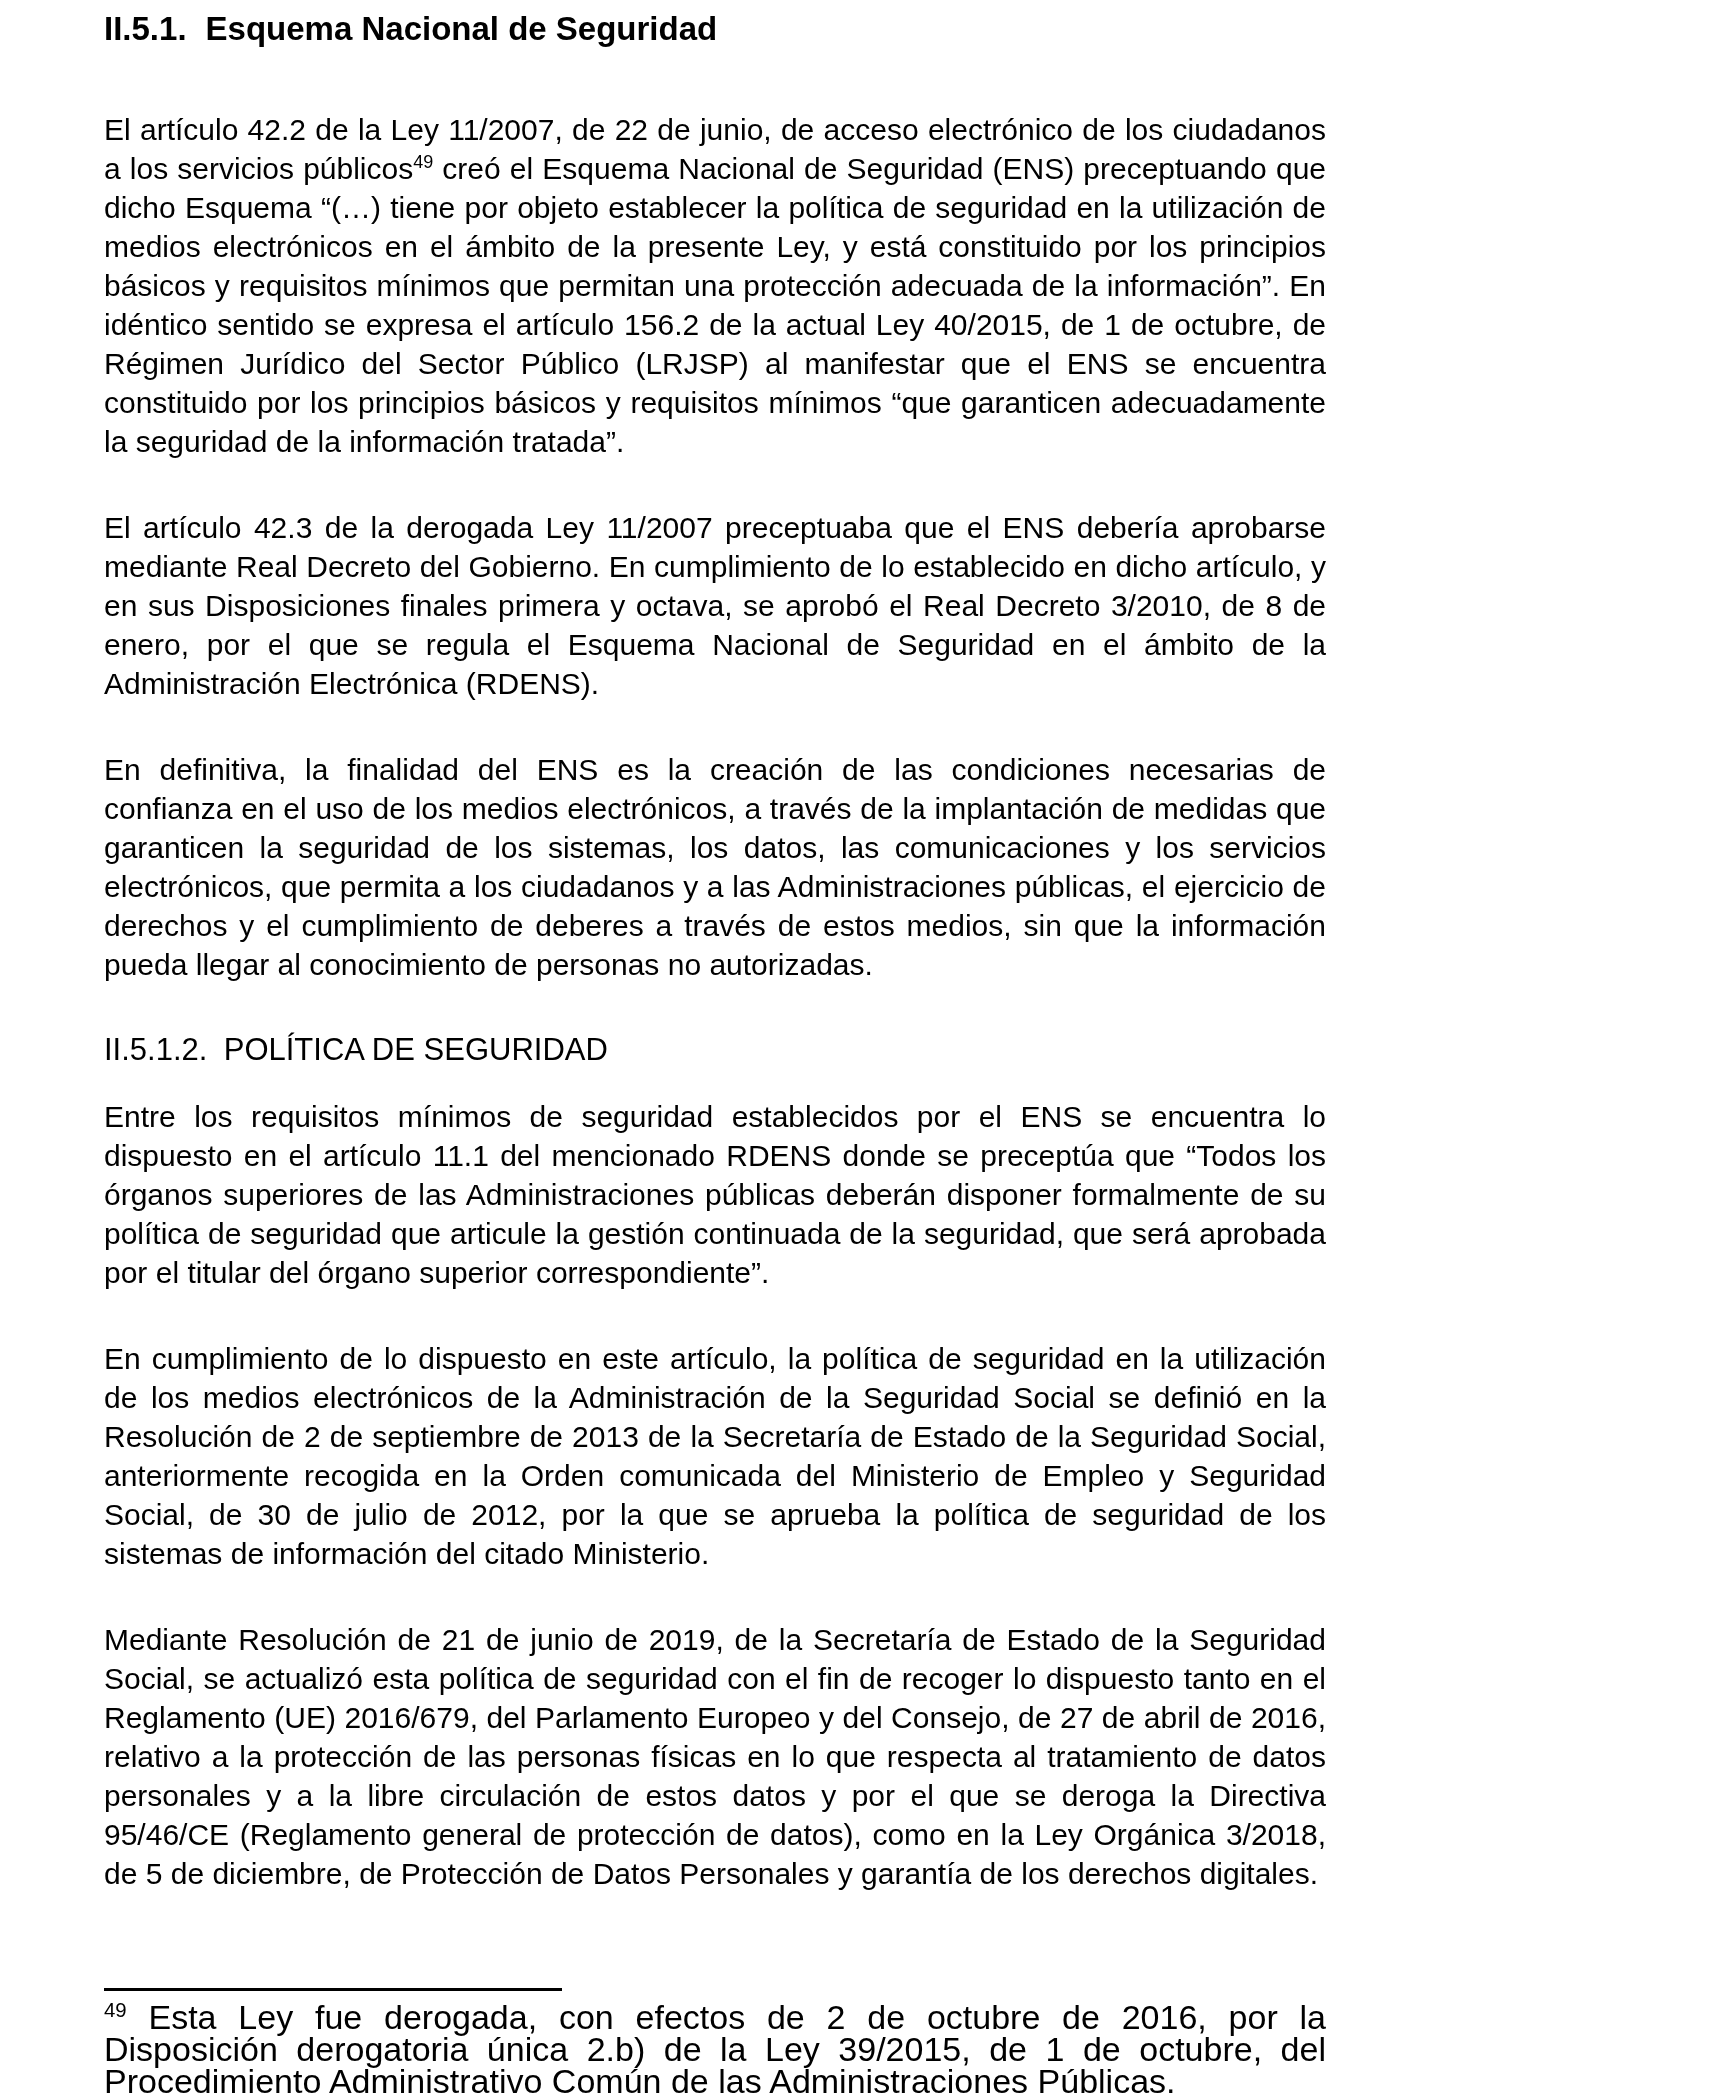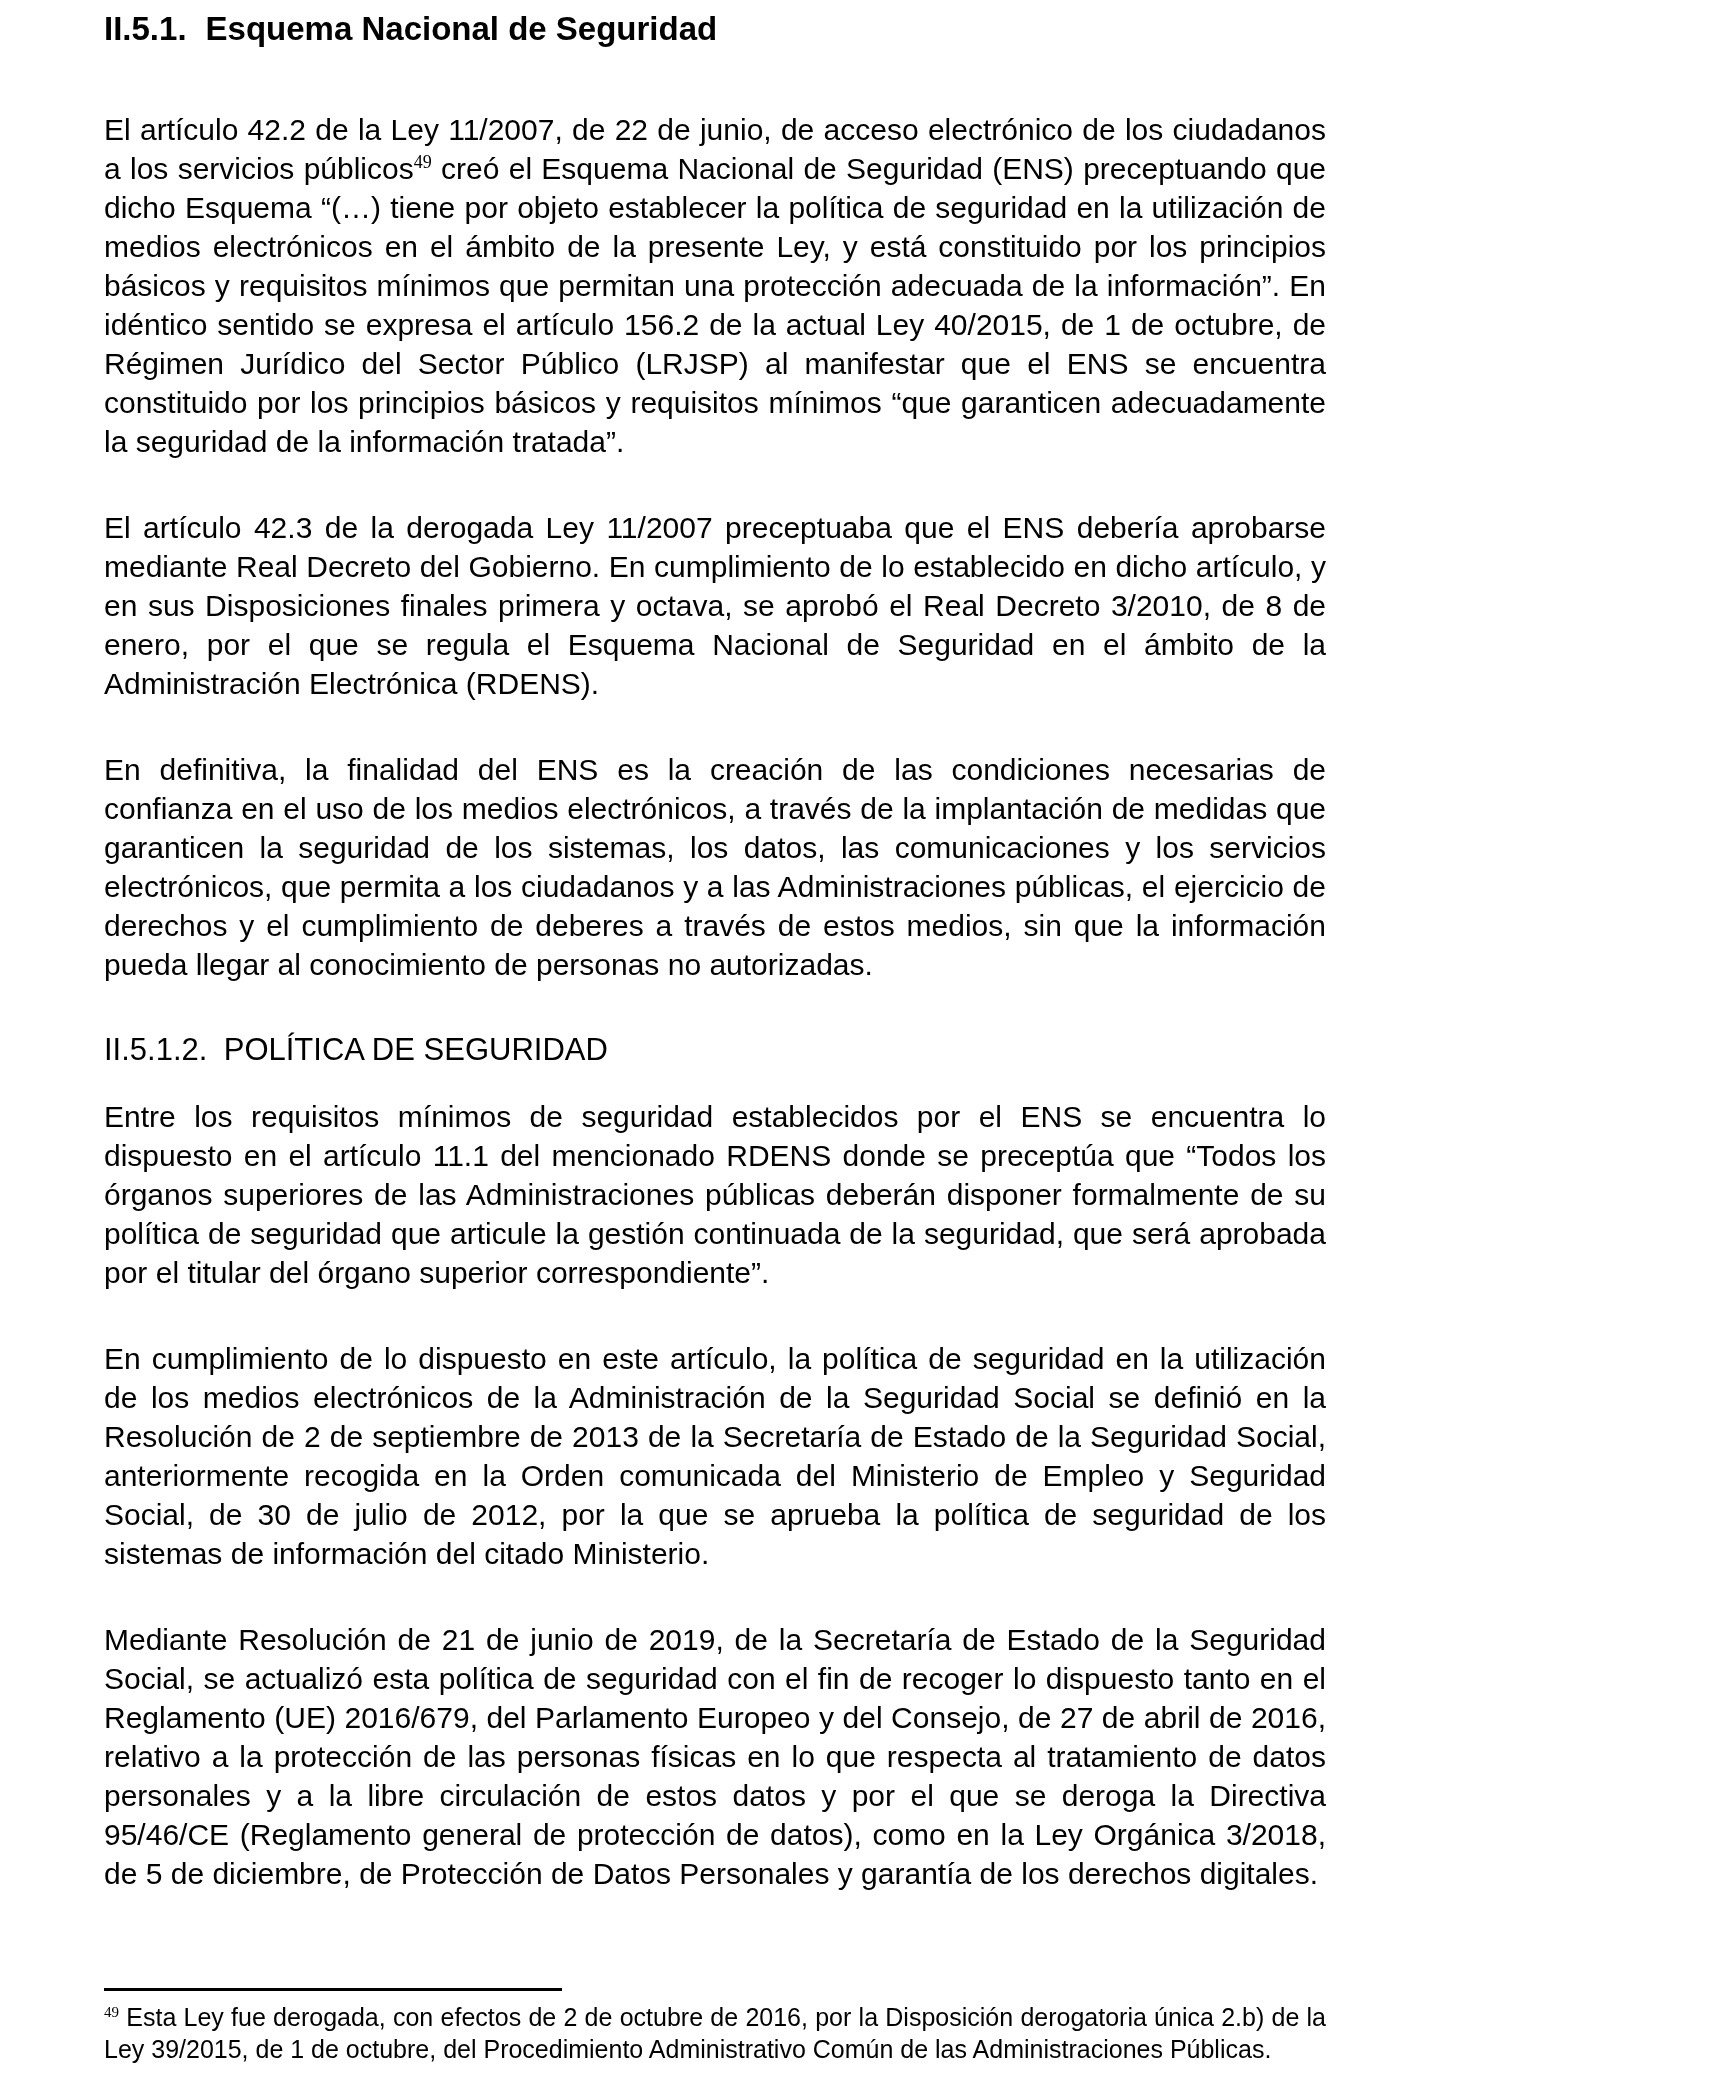--- a/index.html
+++ b/index.html
@@ -39,36 +39,35 @@
     margin: 0 0 47px 0;
     text-align: justify;
     hyphens: none;
     -webkit-hyphens: none;
   }
   .it { }
   sup {
     font-size: 0.6em;
     line-height: 0;
     vertical-align: super;
-    font-family: Liberation Serif, serif;
   }
   .footnote-block {
     position: absolute;
     left: 104px;
     right: 104px;
     top: 1988px;
   }
   .fsep {
     width: 458px;
     height: 0;
     border-top: 3.3px solid #000000;
     margin: 0 0 9.8px 0;
   }
   .fnote {
-    font-size: 25px;
+    font-size: 34px;
     line-height: 32px;
     margin: 0;
     text-align: justify;
     hyphens: none;
     -webkit-hyphens: none;
   }
 </style>
 </head>
 <body>
 

